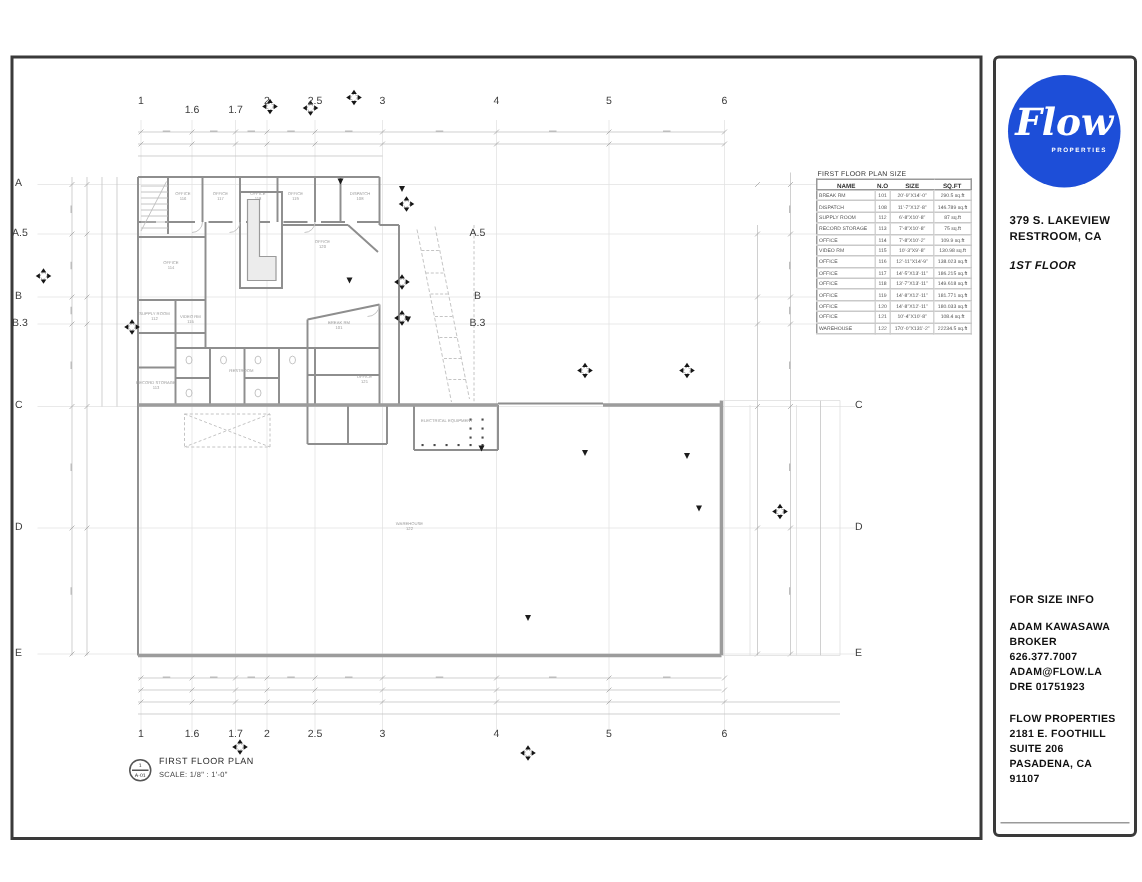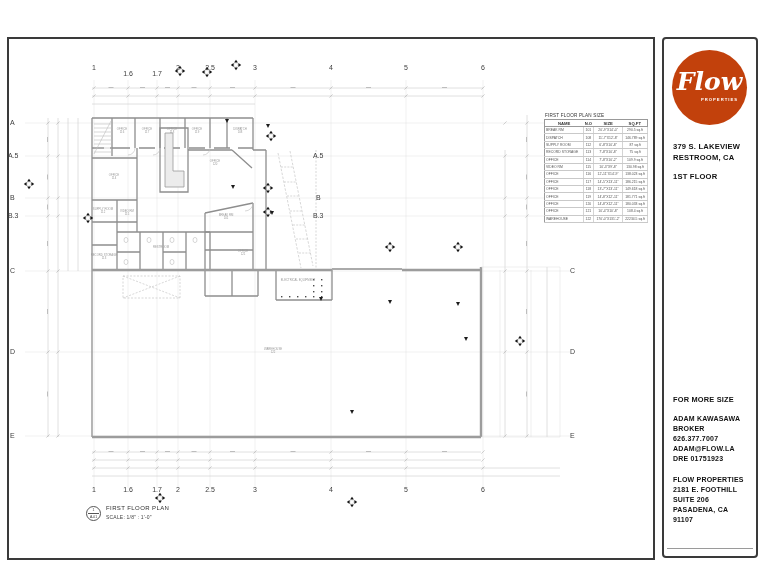--- a/index.html
+++ b/index.html
@@ -26,21 +26,21 @@
   .tb-title{position:absolute;left:20px;top:2px;font-size:6px;color:#2e2e2e;letter-spacing:.4px;white-space:nowrap;}
   .tb-scale{position:absolute;left:20px;top:10.5px;font-size:5px;color:#444;letter-spacing:.2px;white-space:nowrap;}
   
   #sidebar{position:absolute;left:662px;top:37px;width:92px;height:517px;border:2px solid #3a3a3a;border-radius:4px;background:#fff;}
   #logo-circle{position:absolute;left:8px;top:11px;width:75px;height:75px;border-radius:50%;}
   #logo-word{position:absolute;left:0;top:17px;width:75px;text-align:center;color:#fff;
     font-family:"DejaVu Serif", serif;font-style:italic;font-weight:bold;font-size:25px;}
   #logo-sub{position:absolute;left:0;top:47px;width:66px;text-align:right;color:#fff;font-size:4.2px;letter-spacing:1px;font-weight:bold;}
   .sb-text{position:absolute;left:9px;right:4px;color:#111;font-weight:bold;letter-spacing:.2px;}
   #sb-address{top:103px;font-size:7.6px;line-height:10.5px;}
-  #sb-floor{top:133px;font-size:7.6px;}
+  #sb-floor{top:133px;font-size:7.6px;font-style:italic;}
   #sb-moreinfo{top:356px;font-size:7.4px;}
   #sb-contact{top:375px;font-size:7px;line-height:10px;}
   #sb-company{top:436px;font-size:7px;line-height:10px;}
   #sb-bottomline{position:absolute;left:3px;right:3px;bottom:5px;border-top:1px solid #9a9a9a;height:2px;}
 </style>
 </head>
 <body>
 
 <div id="stage">
 
@@ -409,30 +409,30 @@
     <div class="tb-circle">
       <div>1</div>
       <div class="sep"></div>
       <div>A-01</div>
     </div>
     <div class="tb-title">FIRST FLOOR  PLAN</div>
     <div class="tb-scale">SCALE: 1/8" : 1'-0"</div>
   </div>
 
   <div id="sidebar">
-    <div id="logo-circle" style="background: #c2410c;">
+    <div id="logo-circle" style="background: #1d4ed8;">
       <div id="logo-word">Flow</div>
       <div id="logo-sub">PROPERTIES</div>
     </div>
     <div class="sb-text" id="sb-address">
       <div>379 S. LAKEVIEW</div>
       <div>RESTROOM, CA</div>
     </div>
     <div class="sb-text" id="sb-floor">1ST FLOOR</div>
-    <div class="sb-text" id="sb-moreinfo">FOR MORE SIZE</div>
+    <div class="sb-text" id="sb-moreinfo">FOR SIZE INFO</div>
     <div class="sb-text" id="sb-contact">
         <div>ADAM KAWASAWA</div>
         <div>BROKER</div>
         <div>626.377.7007</div>
         <div>ADAM@FLOW.LA</div>
         <div>DRE 01751923</div>
       </div>
     <div class="sb-text" id="sb-company">
         <div>FLOW PROPERTIES</div>
         <div>2181 E. FOOTHILL</div>

